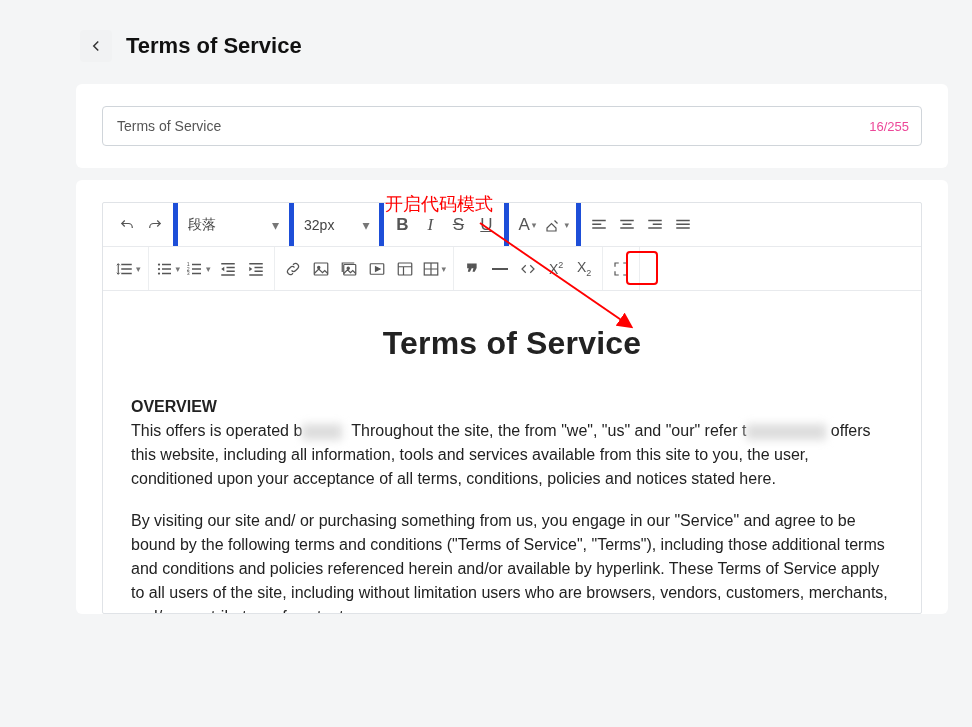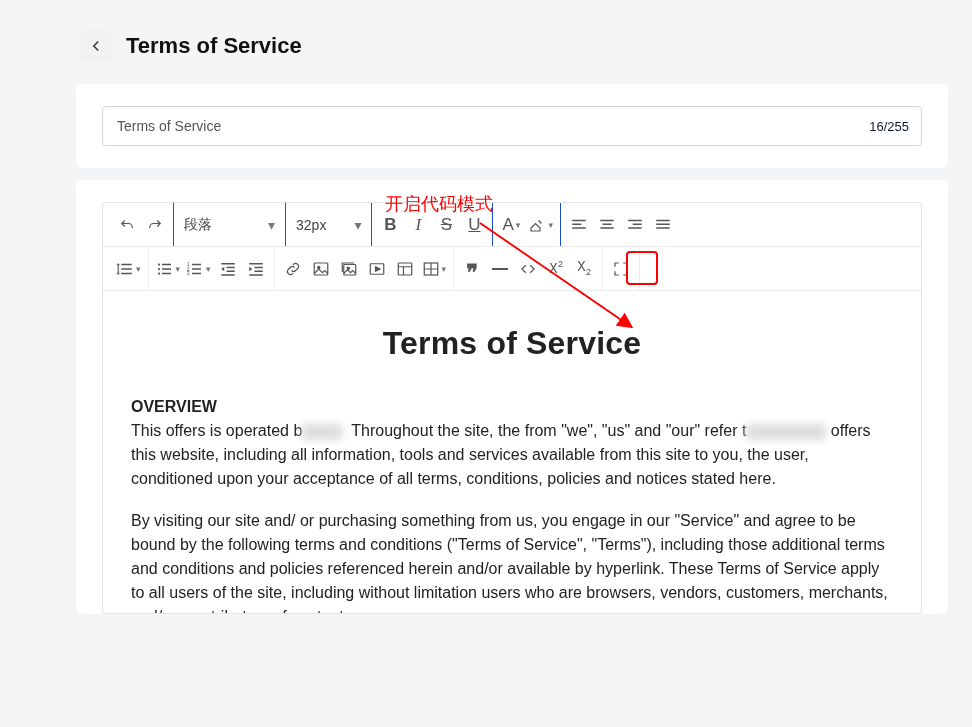--- a/index.html
+++ b/index.html
@@ -58,21 +58,21 @@
   .input-wrap input {
     flex: 1;
     border: none;
     outline: none;
     font-size: 14px;
     color: #555;
     background: transparent;
   }
   .char-count {
     font-size: 13px;
-    color: #0f172a;
+    color: #ec4899;
   }
   .annot {
     position: absolute;
     color: #ff0000;
     font-size: 18px;
     font-weight: 500;
     pointer-events: none;
     z-index: 100;
   }
   .annot-text { left: 385px; top: 192px; }
@@ -90,21 +90,21 @@
     border-bottom: 1px solid #e8eaed;
     padding: 0 6px;
     flex-wrap: nowrap;
     height: 44px;
     overflow: hidden;
     white-space: nowrap;
   }
   .tb-group {
     display: flex;
     align-items: center;
-    border-right: 1px solid #1d4ed8;
+    border-right: 5px solid #1d4ed8;
     height: 100%;
     padding: 0 4px;
   }
   .tb-group:last-child { border-right: none; }
   .tb-btn {
     min-width: 28px;
     height: 28px;
     display: inline-flex;
     align-items: center;
     justify-content: center;
@@ -178,21 +178,21 @@
     font-size: 17px;
     font-style: italic;
     line-height:1;
   }
   .tb-icon-letter.b { font-weight: 800; font-style: normal; font-family: Arial; }
   .tb-icon-letter.u { text-decoration: underline; font-style: normal; font-family: Arial; font-weight:500;}
   .tb-icon-letter.s { text-decoration: line-through; font-style: normal; font-family: Arial; font-weight:500;}
   .tb-icon-letter.a { font-style: normal; font-family: Arial; font-weight:500;}
   .quote-glyph { font-family: Georgia, serif; font-size: 22px; font-weight:700; line-height:0; padding-top:8px;}
   .dash-glyph { width:16px; height:2px; background:#555; display:block;}
-  .sup { font-size:14px; font-family: Liberation Mono, monospace;}
+  .sup { font-size:14px; font-family: Liberation Sans, sans-serif;}
   .sup sup, .sup sub { font-size:9px; }
 </style>
 </head>
 <body>
 
 <div class="header-bar">
   <div class="back-btn">
     <svg viewBox="0 0 24 24" fill="none" stroke="#333" stroke-width="2">
         <path d="M15 6l-6 6 6 6"></path>
       </svg>

